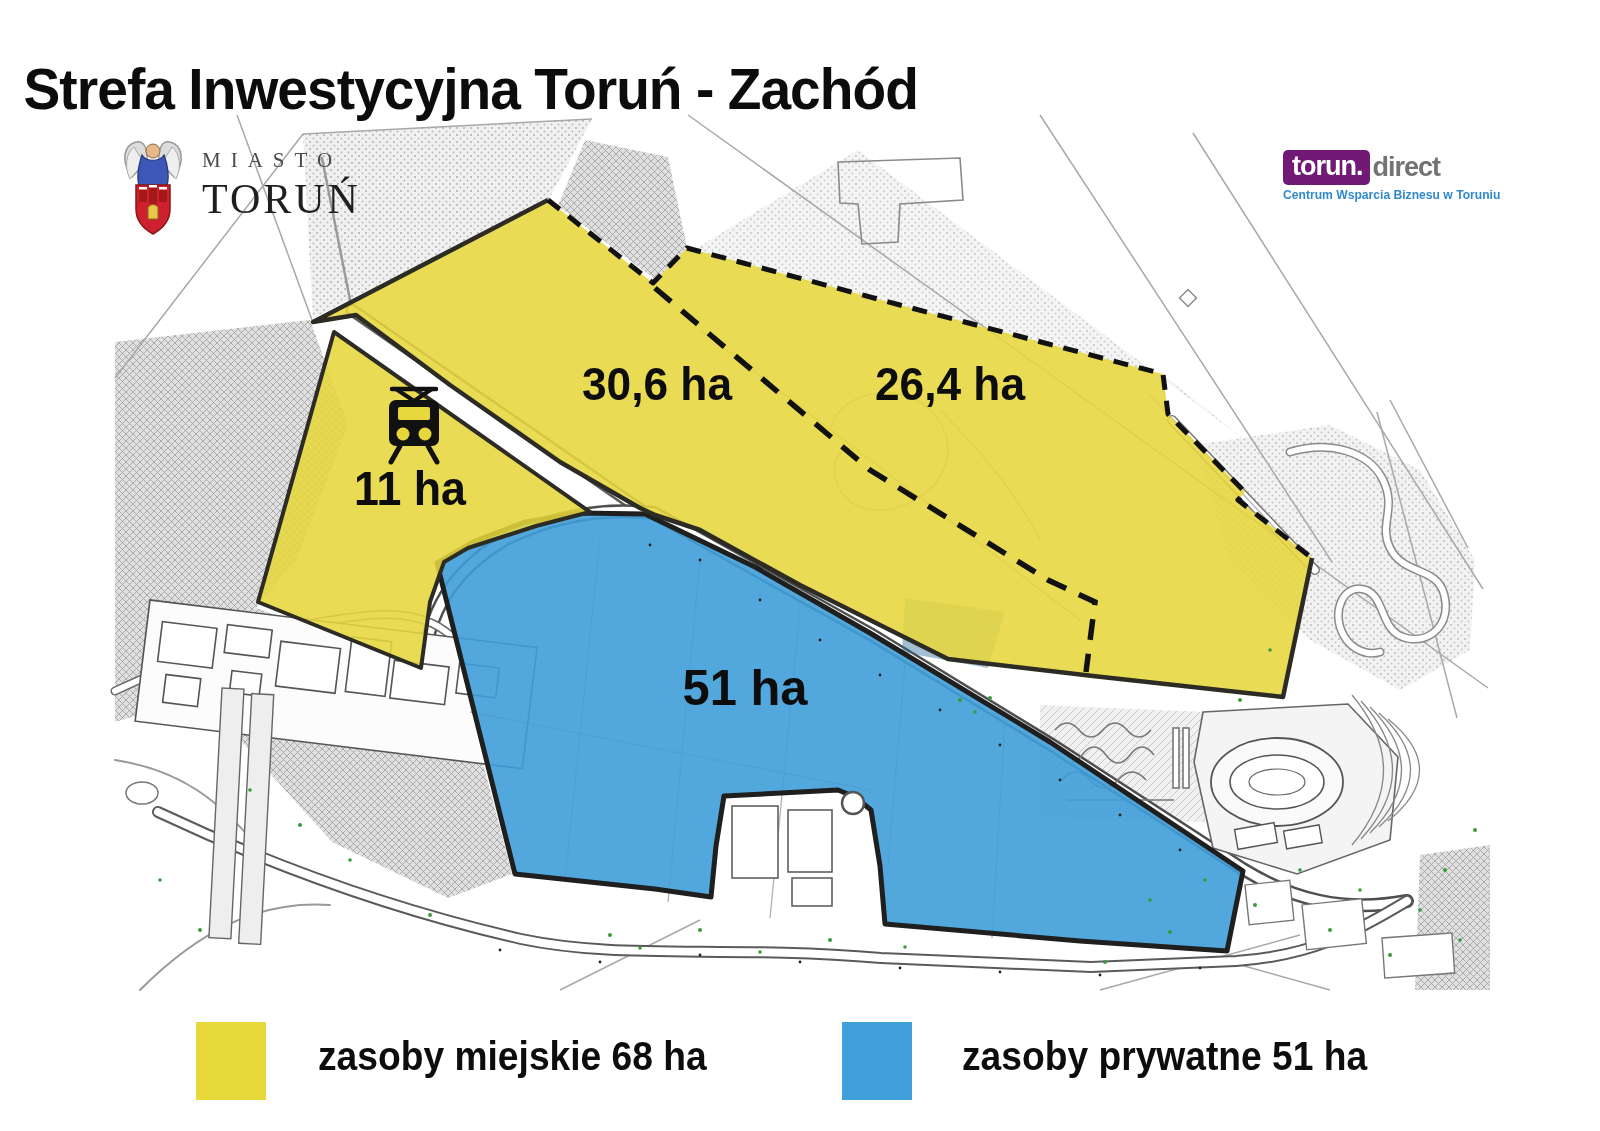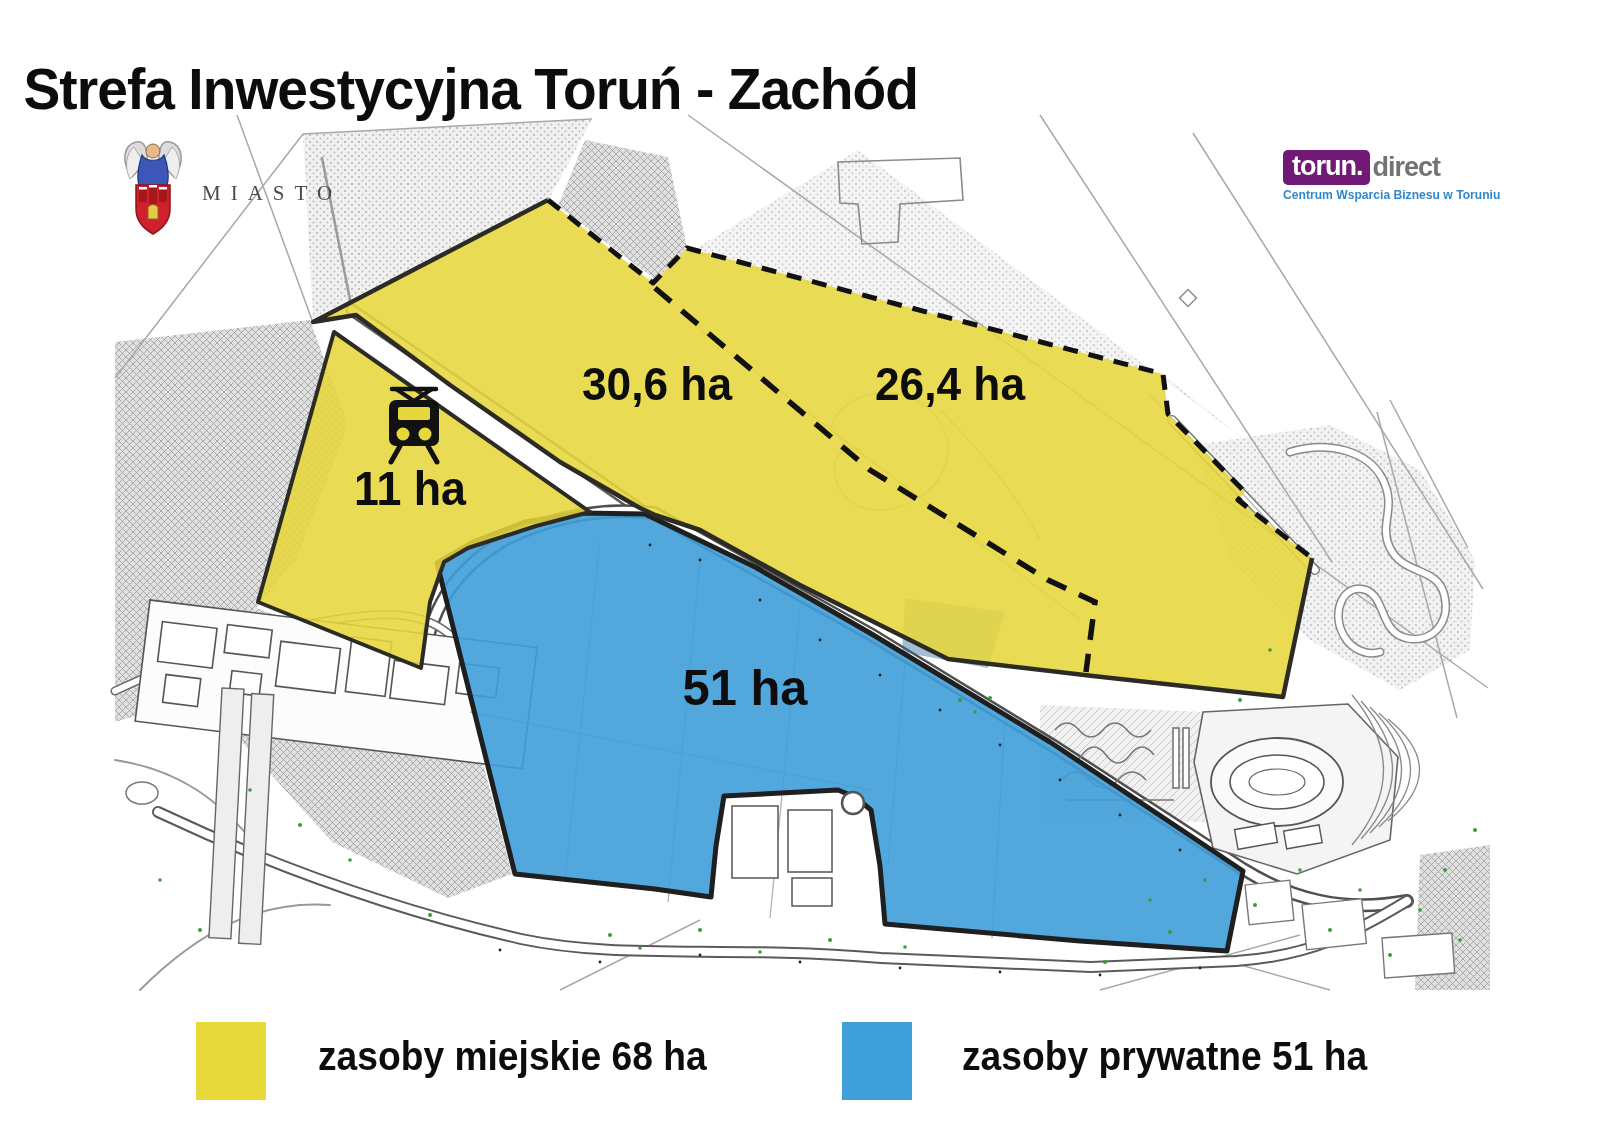--- a/index.html
+++ b/index.html
@@ -3,21 +3,21 @@
 <meta charset="utf-8">
 <style>
   html,body{margin:0;padding:0;background:#ffffff;}
   #page{position:relative;width:1600px;height:1131px;background:#fff;overflow:hidden;
         font-family:"Liberation Sans",sans-serif;}
   
   #title{position:absolute;top:16px;left:0;width:1600px;text-align:left;
          font-size:58px;font-weight:bold;color:#0c0c0c;letter-spacing:-1px;white-space:nowrap;}
   #title span{display:inline-block;transform:scaleX(.95);transform-origin:center;}
   
-  #citylogo{position:absolute;left:118px;top:136px;display:flex;align-items:center;z-index:5;}
+  #citylogo{position:absolute;left:118px;top:136px;display:flex;align-items:flex-start;z-index:5;}
   #citylogo .txt{margin-left:14px;margin-top:12px;font-family:"Liberation Serif",serif;}
   #citylogo .l1{display:block;font-size:21px;letter-spacing:10px;color:#4a4a4a;}
   #citylogo .l2{display:block;font-size:42px;letter-spacing:3px;color:#1f1f1f;margin-top:2px;}
   
   #tdlogo{position:absolute;left:1283px;top:150px;z-index:5;width:210px;}
   #tdlogo .row{display:flex;align-items:center;}
   #tdlogo .box{background:#701a75;color:#fff;font-weight:bold;font-size:27px;
                padding:1px 8px 3px 9px;border-radius:5px;letter-spacing:-1px;}
   #tdlogo .rest{color:#737373;font-weight:bold;font-size:27px;letter-spacing:-1px;margin-left:2px;}
   #tdlogo .tag{color:#2f89cc;font-weight:bold;font-size:12.5px;margin-top:3px;white-space:nowrap;
@@ -274,20 +274,21 @@
       <rect x="21" y="50" width="8" height="15" fill="#a51818"></rect>
       <rect x="31" y="48" width="8" height="19" fill="#a51818"></rect>
       <rect x="41" y="50" width="8" height="15" fill="#a51818"></rect>
       <rect x="21" y="50" width="8" height="2.5" fill="#ffffff"></rect>
       <rect x="31" y="48" width="8" height="2.5" fill="#ffffff"></rect>
       <rect x="41" y="50" width="8" height="2.5" fill="#ffffff"></rect>
       <path d="M30,82 L30,70 Q35,65 40,70 L40,82 Z" fill="#e8c84a" stroke="#8a6a15" stroke-width="1"></path>
     </svg>
     <div class="txt">
       <span class="l1">MIASTO</span>
+      <span class="l2">TORUŃ</span>
     </div>
   </div>
 
   <div id="tdlogo">
     <div class="row">
       <span class="box">torun.</span>
       <span class="rest">direct</span>
     </div>
     <div class="tag">Centrum Wsparcia Biznesu w Toruniu</div>
   </div>

